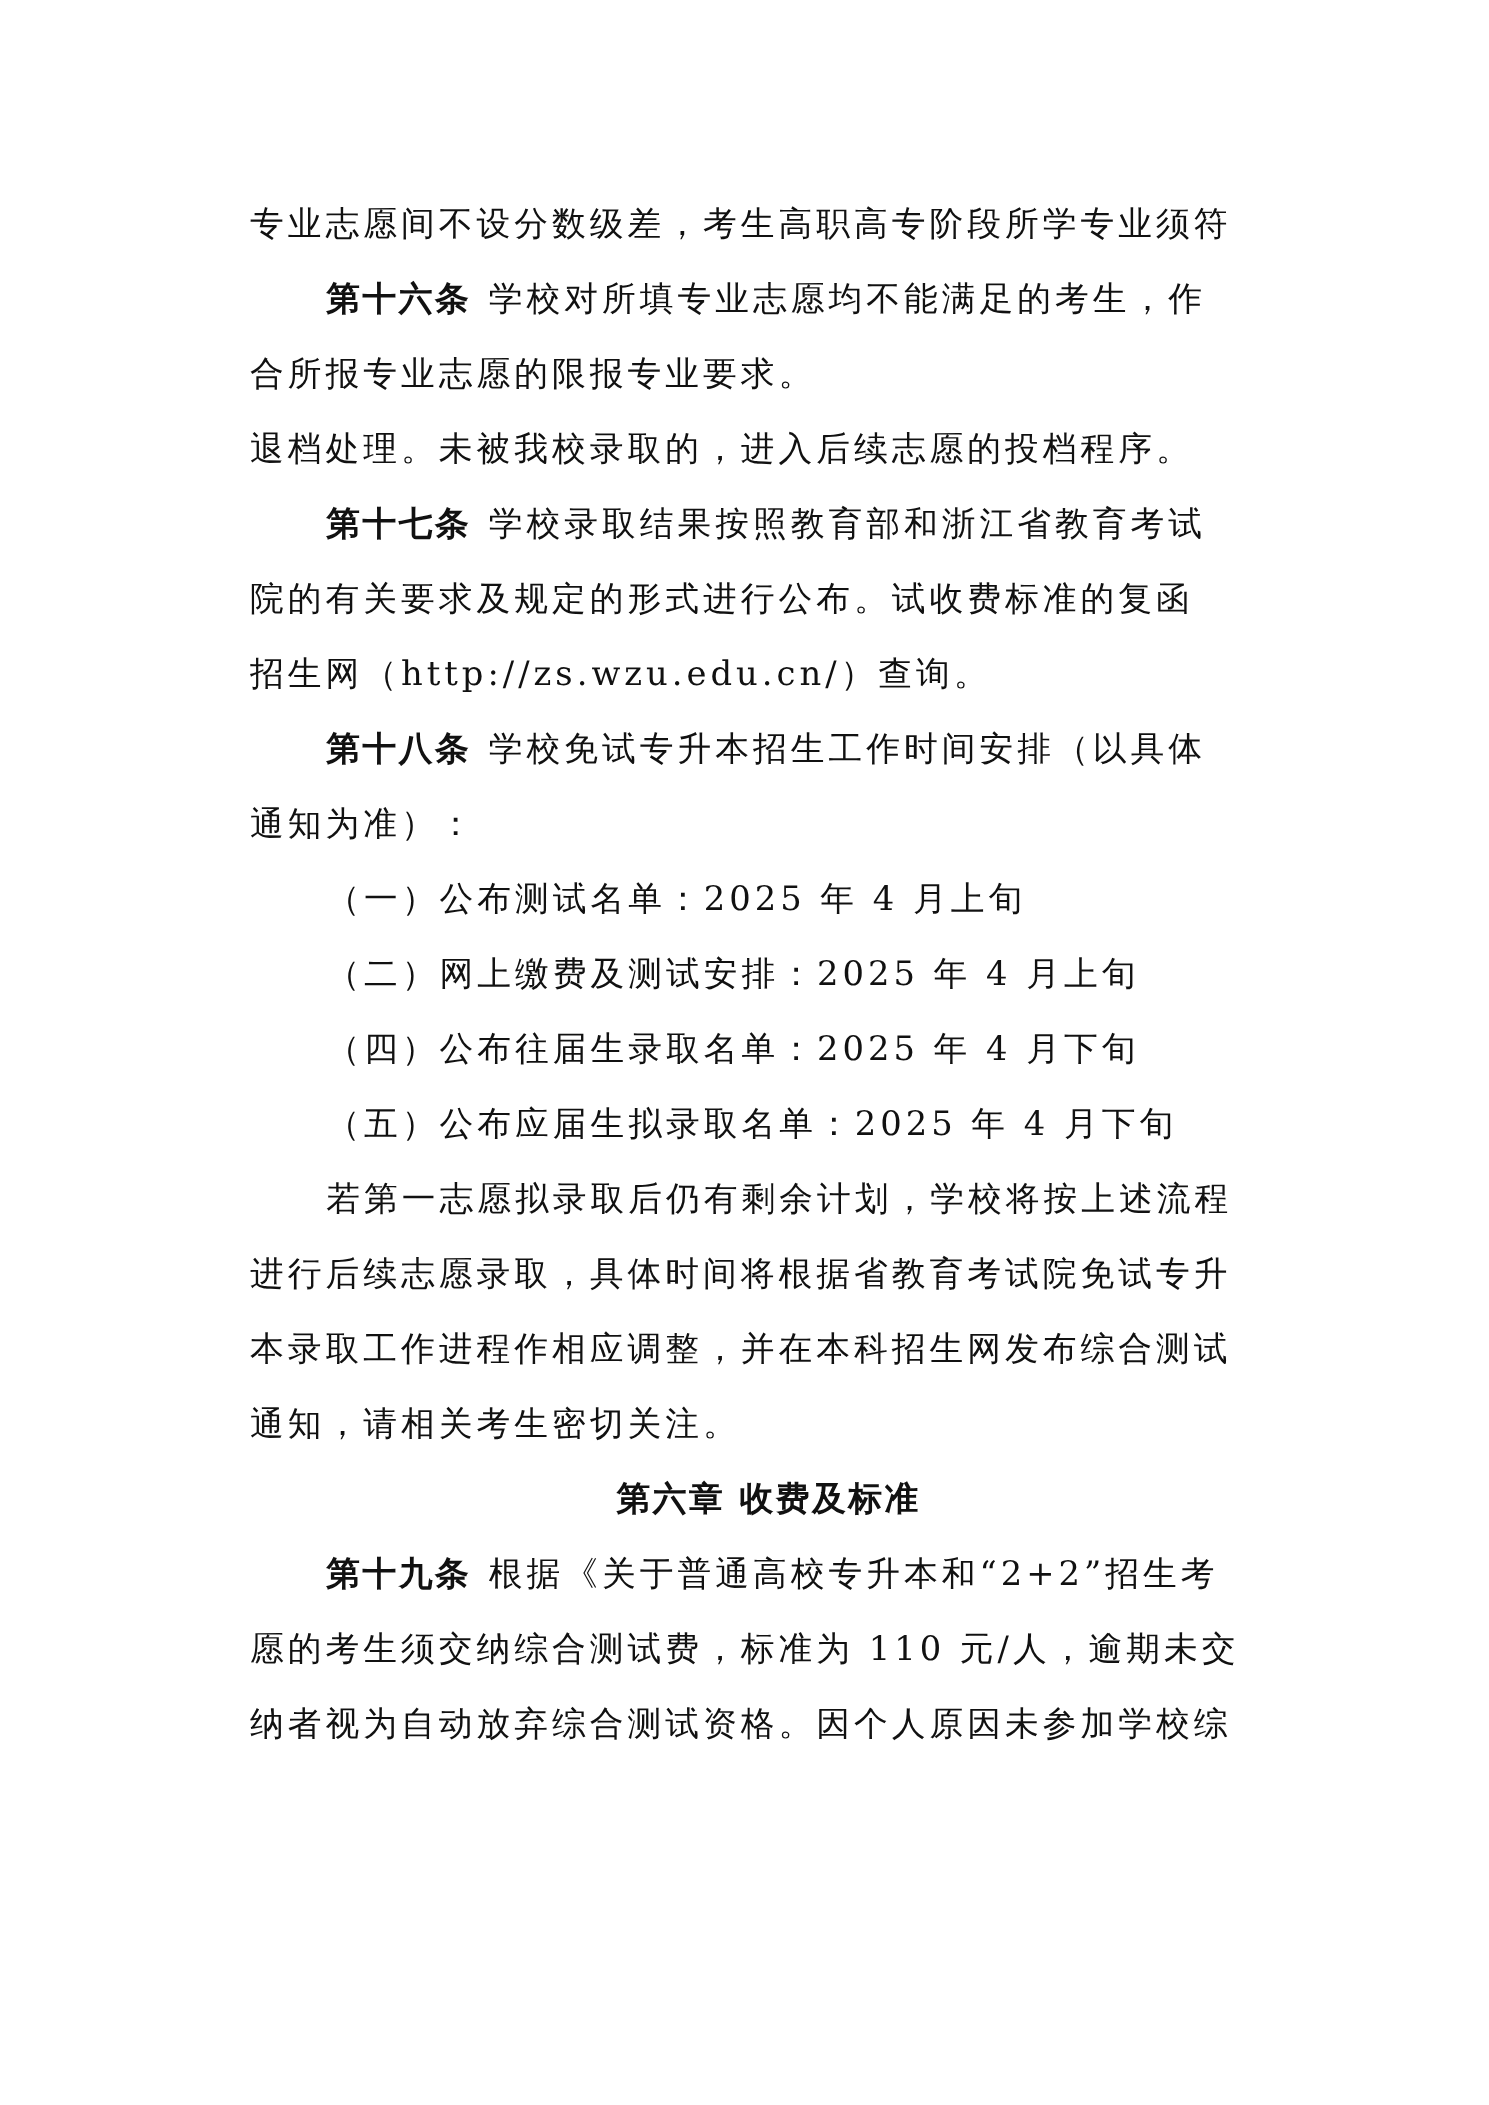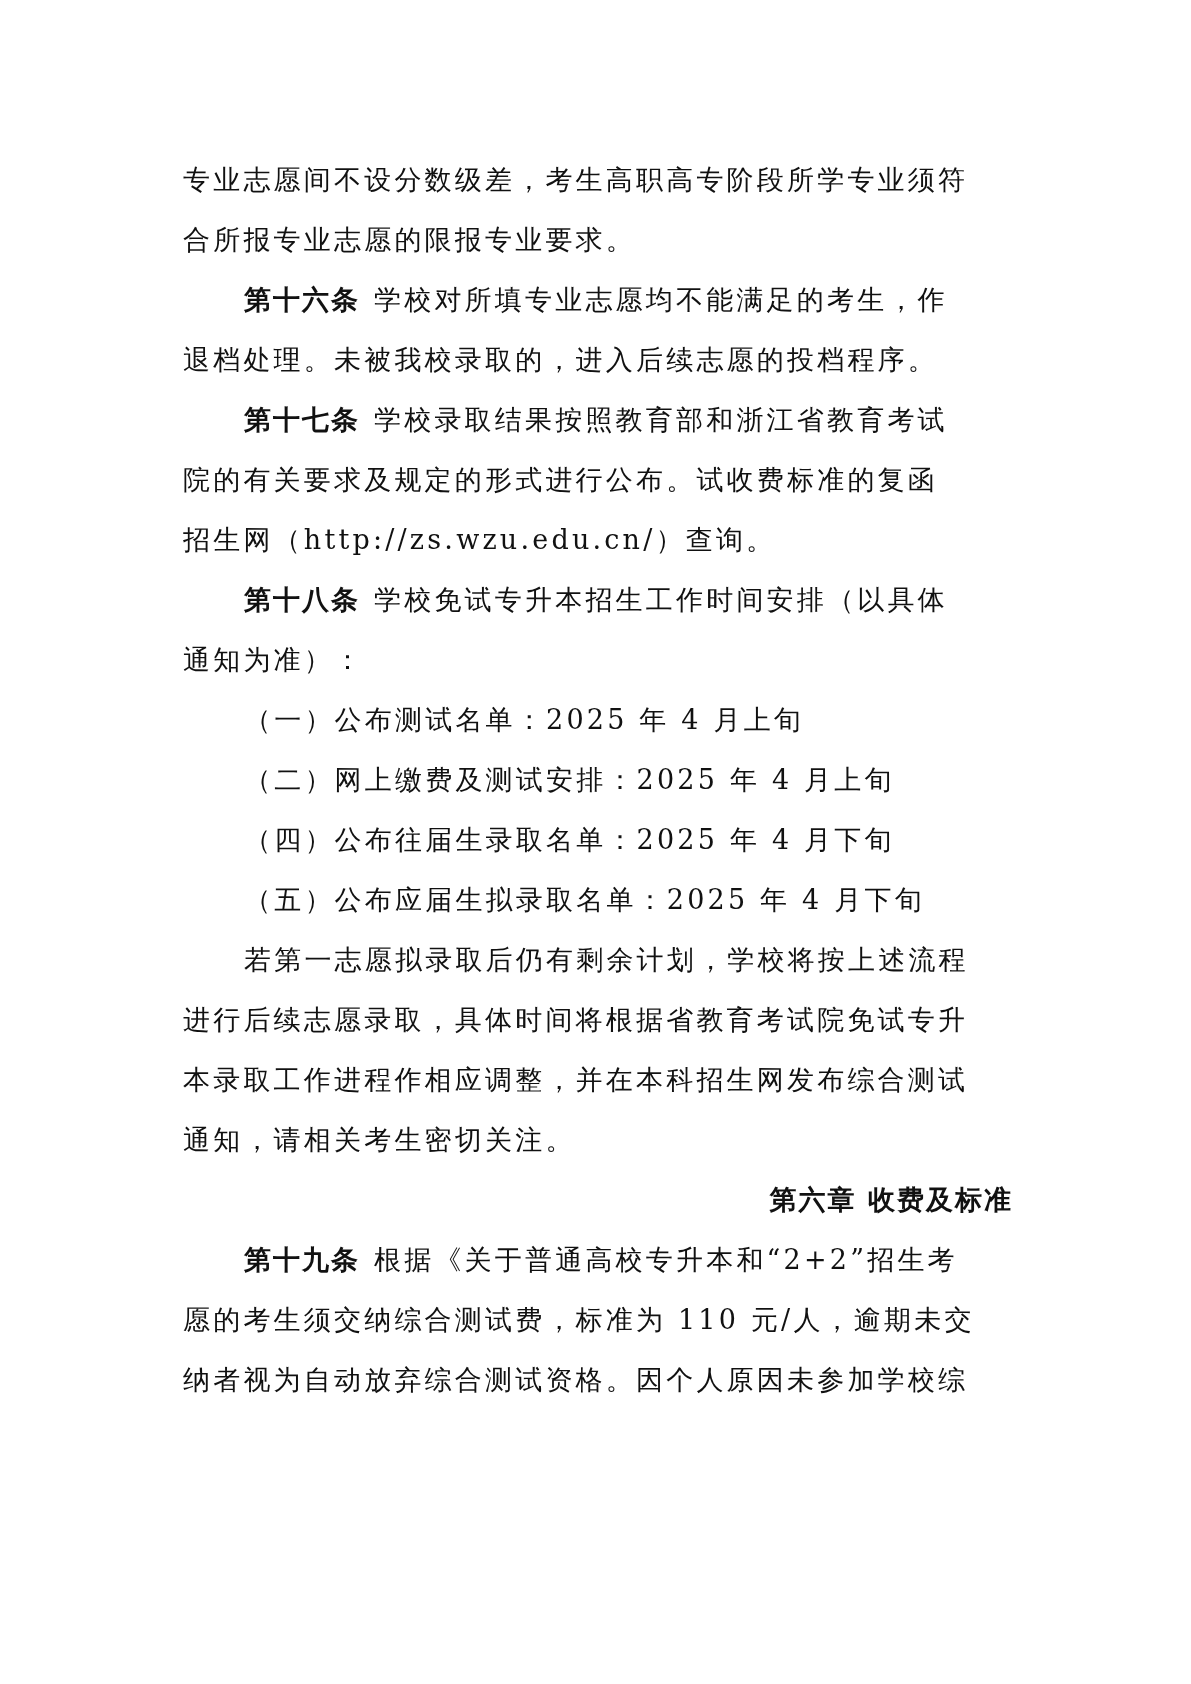--- a/index.html
+++ b/index.html
@@ -10,56 +10,56 @@
   body {
     width: 1191px;
     height: 1684px;
     position: relative;
     overflow: hidden;
     font-family: "DejaVu Serif", "Liberation Serif", serif;
     color: #111111;
   }
   .page {
     position: absolute;
-    left: 183px;
+    left: 200px;
     top: 150px;
     width: 830px;
   }
   .line {
     height: 60px;
     line-height: 60px;
     font-size: 27px;
     letter-spacing: 3.2px;
     white-space: nowrap;
   }
   .indent { padding-left: 61px; }
   .indent-list { padding-left: 61px; }
   .bold {
     font-family: "DejaVu Sans", "Liberation Sans", sans-serif;
     font-weight: bold;
     letter-spacing: 2px;
   }
   .heading {
-    text-align: right;
+    text-align: center;
     font-family: "DejaVu Sans", "Liberation Sans", sans-serif;
     font-weight: bold;
     letter-spacing: 2px;
   }
   .gap { display: inline-block; width: 14px; }
 </style>
 </head>
 <body>
 
 <div class="page">
   <div class="line">专业志愿间不设分数级差，考生高职高专阶段所学专业须符</div>
-  <div class="line">合所报专业志愿的限报专业要求。</div>
-
   <div class="line indent">
     <span class="bold">第十六条</span><span class="gap"></span><span>学校对所填专业志愿均不能满足的考生，作</span>
   </div>
+
+  <div class="line">合所报专业志愿的限报专业要求。</div>
   <div class="line">退档处理。未被我校录取的，进入后续志愿的投档程序。</div>
 
   <div class="line indent">
     <span class="bold">第十七条</span><span class="gap"></span><span>学校录取结果按照教育部和浙江省教育考试</span>
   </div>
   <div class="line">院的有关要求及规定的形式进行公布。试收费标准的复函</div>
   <div class="line">招生网（http://zs.wzu.edu.cn/）查询。</div>
 
   <div class="line indent">
     <span class="bold">第十八条</span><span class="gap"></span><span>学校免试专升本招生工作时间安排（以具体</span>

